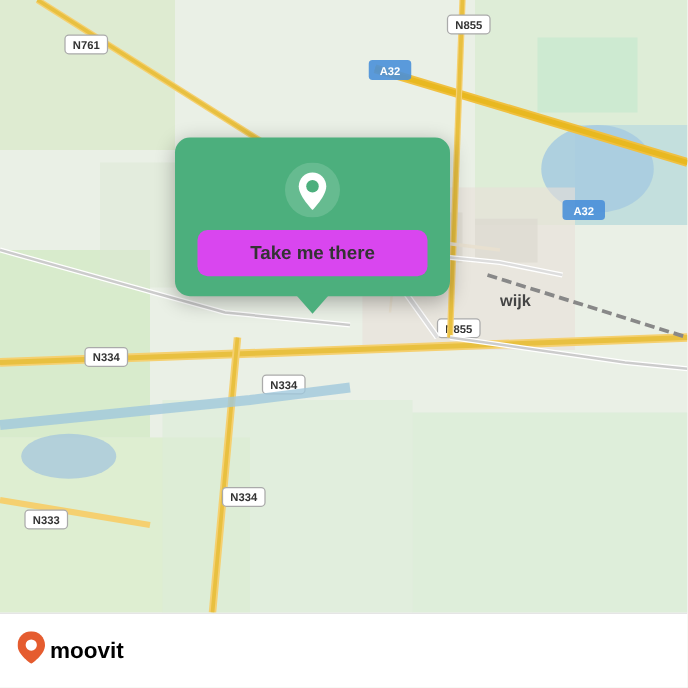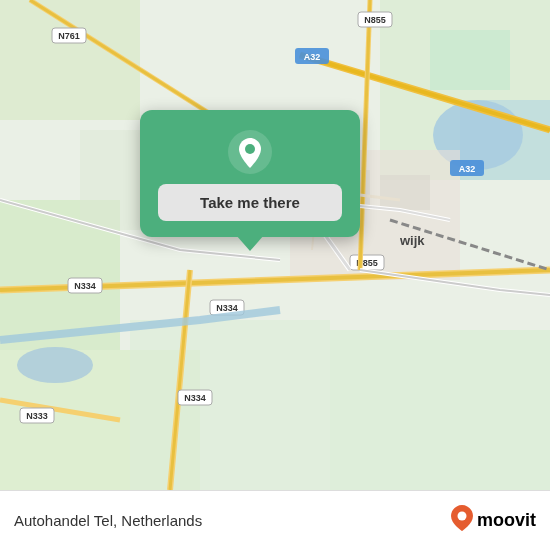--- a/index.html
+++ b/index.html
@@ -47,21 +47,21 @@
       border-top: 16px solid #4caf7d;
     }
 
     .pin-icon {
       width: 44px;
       height: 44px;
       margin-bottom: 10px;
     }
 
     .take-me-btn {
-      background: #e5e5e5;
+      background: #d946ef;
       color: #333;
       border: none;
       border-radius: 8px;
       padding: 10px 22px;
       font-size: 15px;
       font-weight: 600;
       cursor: pointer;
       width: 100%;
       text-align: center;
     }
@@ -223,21 +223,20 @@
       <circle cx="22" cy="22" r="22" fill="rgba(255,255,255,0.15)"></circle>
       <path d="M22 8 C16 8 11 13 11 19 C11 27 22 38 22 38 C22 38 33 27 33 19 C33 13 28 8 22 8 Z" fill="white"></path>
       <circle cx="22" cy="19" r="5" fill="#4caf7d"></circle>
     </svg>
     <button class="take-me-btn">Take me there</button>
   </div>
 
 </div>
 
 <div id="info-bar">
-  <span class="location-text">Autohandel Tel, Netherlands</span>
   <div class="moovit-logo">
     <span class="moovit-pin">
       <svg width="22" height="26" viewBox="0 0 22 26" xmlns="http://www.w3.org/2000/svg">
         <path d="M11 0 C5 0 0 5 0 11 C0 19 11 26 11 26 C11 26 22 19 22 11 C22 5 17 0 11 0 Z" fill="#e55c2f"></path>
         <circle cx="11" cy="11" r="4.5" fill="white"></circle>
       </svg>
     </span>
     <span class="moovit-text">moovit</span>
   </div>
 </div>

